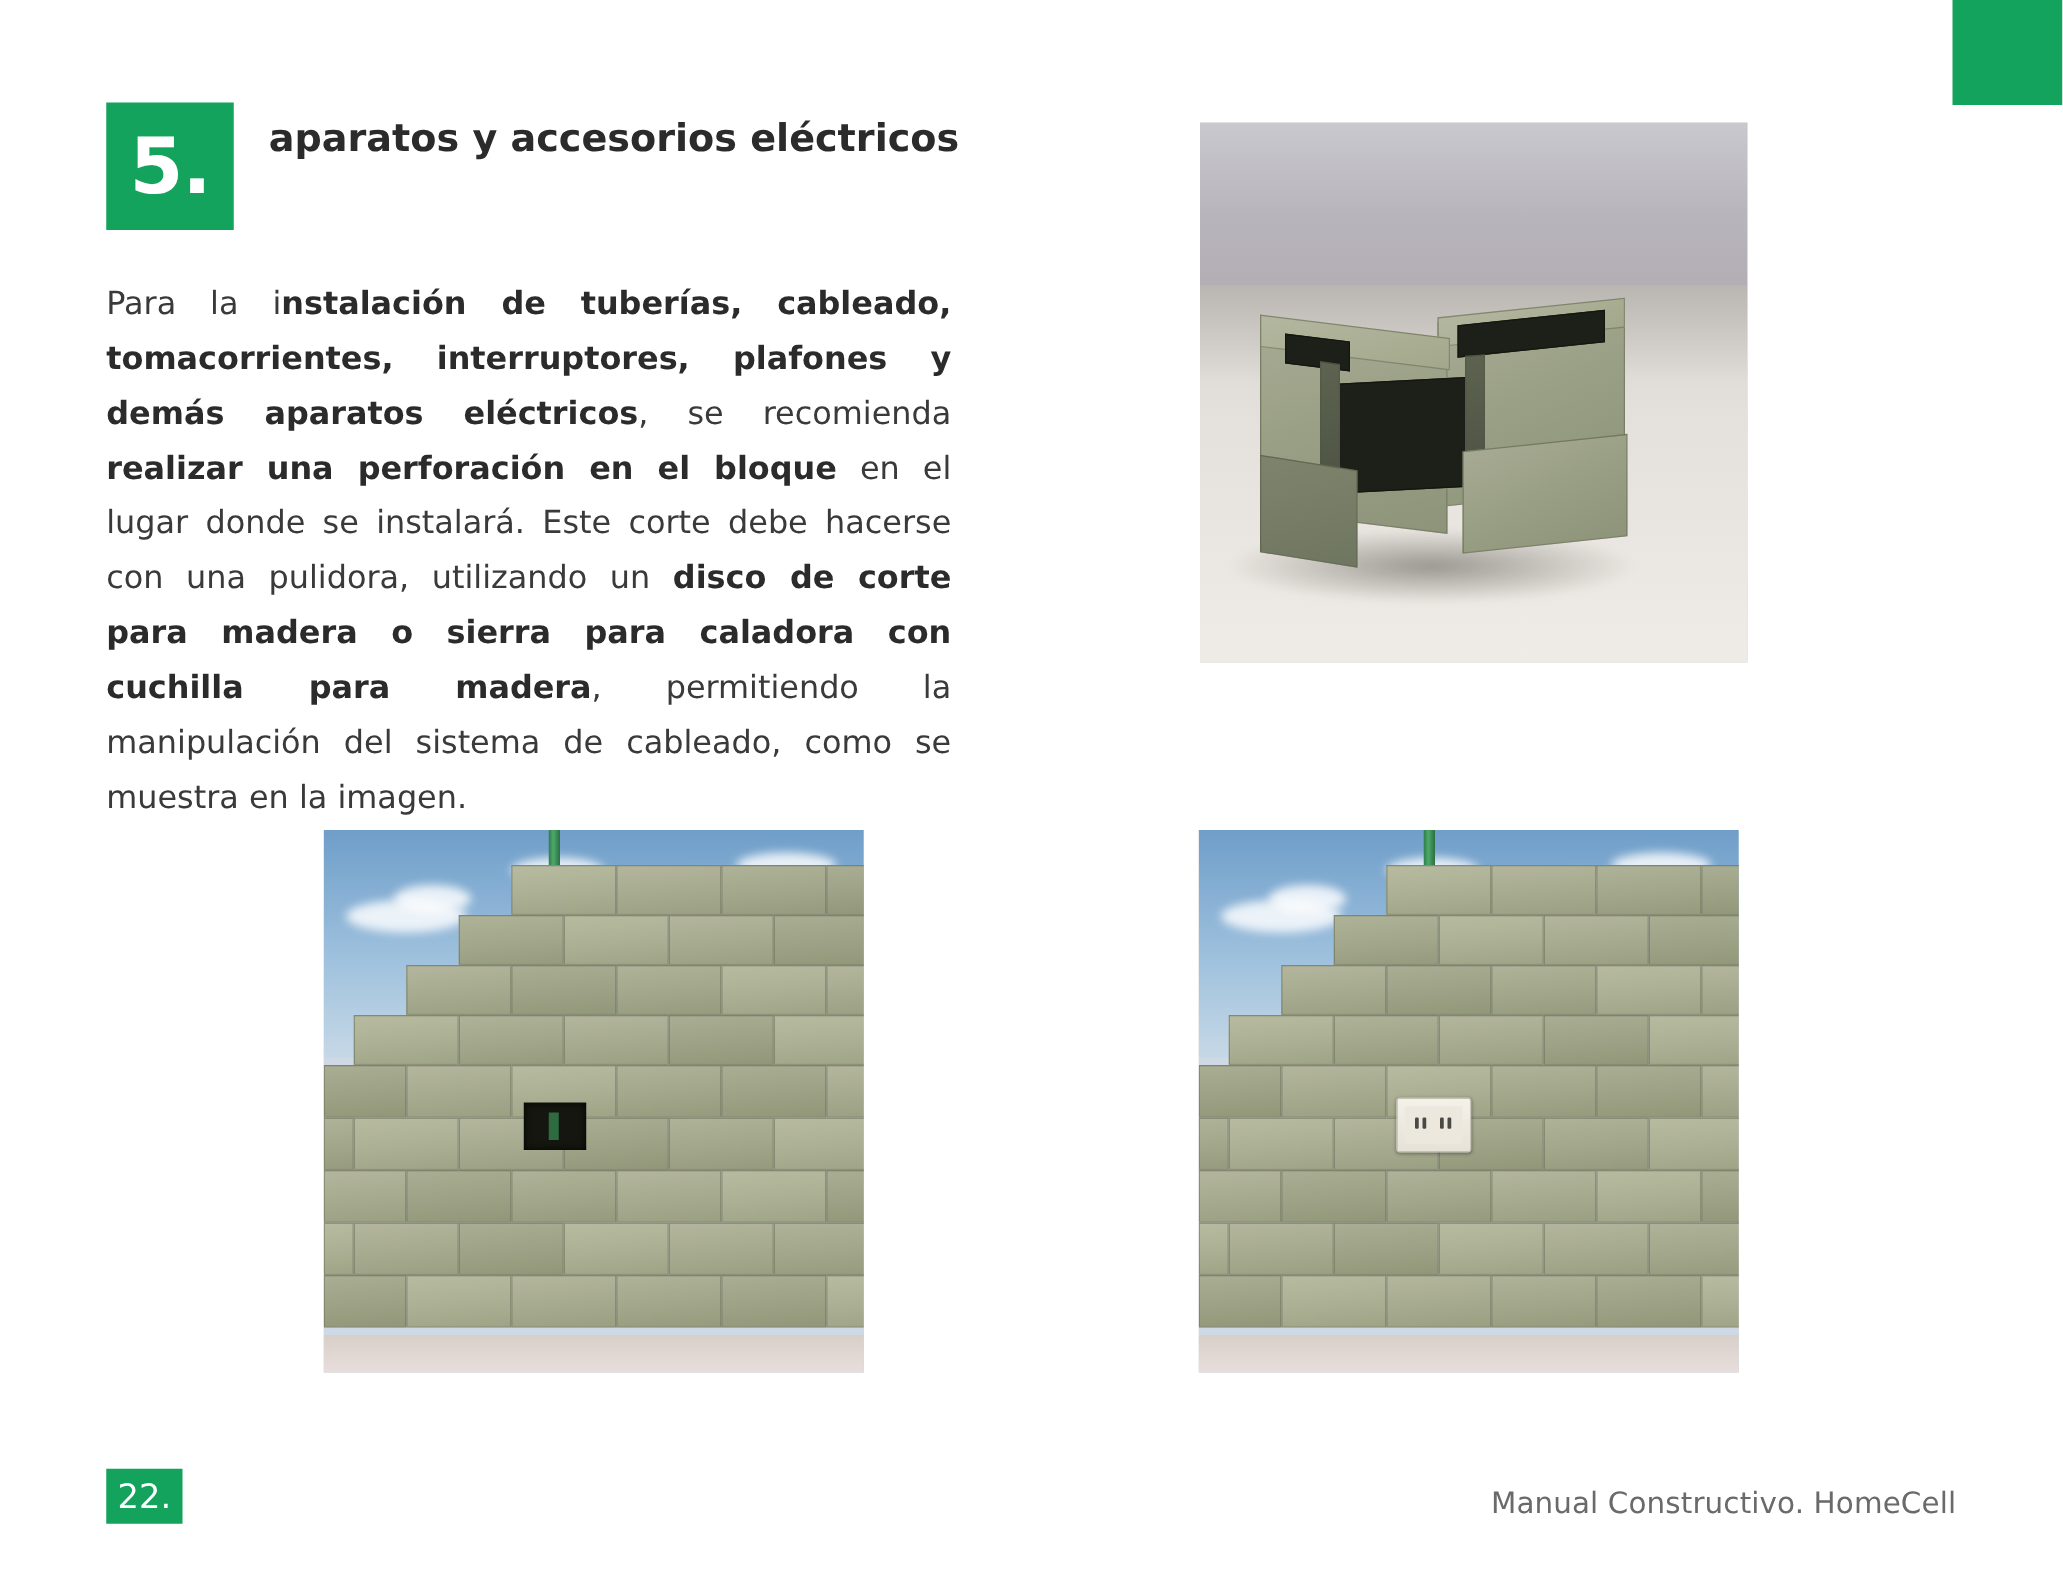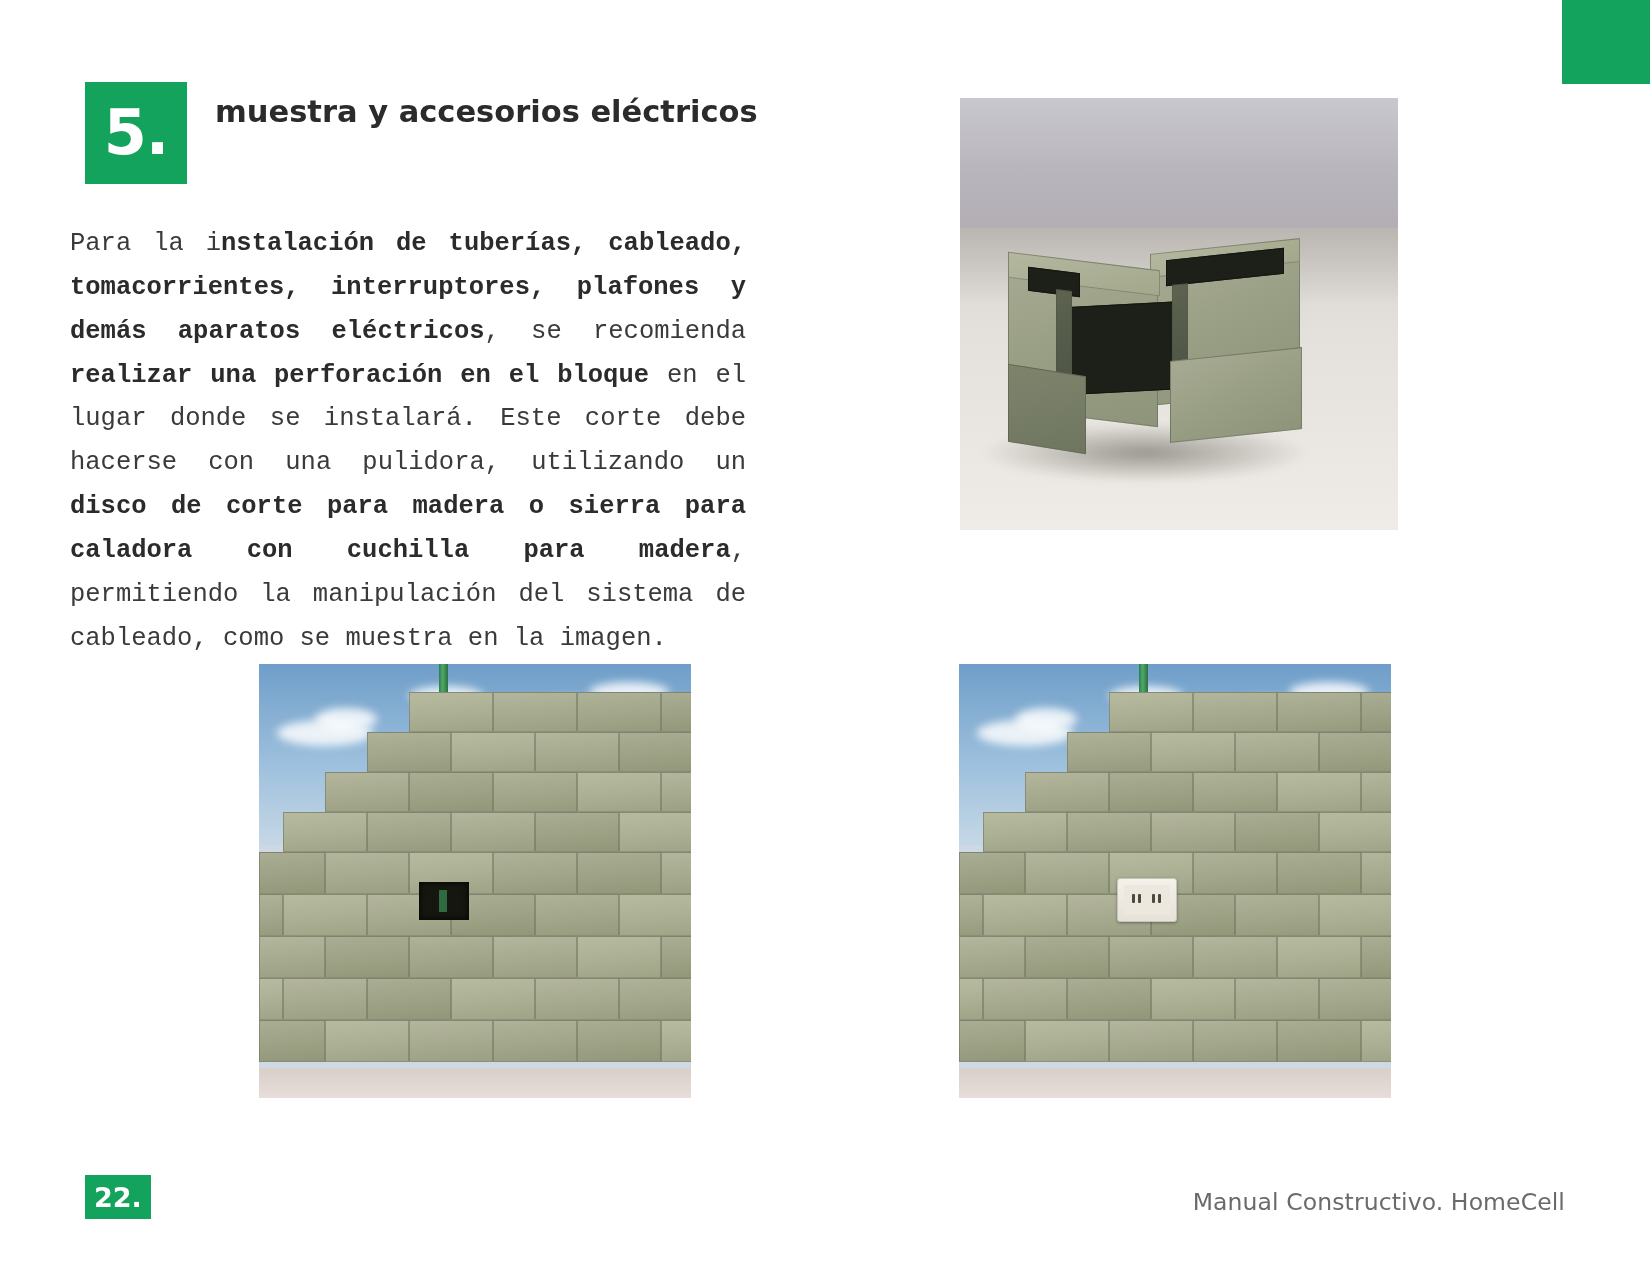--- a/index.html
+++ b/index.html
@@ -63,24 +63,23 @@
     line-height: 1.42;
     color: #2b2b2b;
     padding-top: 8px;
     max-width: 620px;
   }
   .heading-text .ln { display: block; white-space: nowrap; }
 
   
   .body-col {
     position: absolute;
-    left: 70px;
+    left: 85px;
     top: 222px;
     width: 676px;
-    font-family: Liberation Mono, monospace;
   }
   .body-par {
     margin: 0;
     font-size: 25.5px;
     line-height: 1.72;
     text-align: justify;
     text-justify: inter-word;
     color: #3a3a3a;
     font-weight: 400;
   }
@@ -195,21 +194,21 @@
   
   .page-badge {
     position: absolute;
     left: 85px;
     top: 1175px;
     min-width: 58px;
     height: 44px;
     background: #14a35c;
     color: #ffffff;
     font-size: 27px;
-    font-weight: 700;
+    font-weight: 400;
     display: flex;
     align-items: center;
     justify-content: center;
     padding: 0 9px;
     box-sizing: border-box;
     line-height: 1;
   }
   .footer-note {
     position: absolute;
     right: 85px;
@@ -223,21 +222,21 @@
 </head>
 <body>
 
 <div class="page">
 
   <div class="corner-block"></div>
 
   <div class="heading-row">
     <div class="step-badge">5.</div>
     <div class="heading-text">
-      <span class="ln">muestra y accesorios eléctricos</span>
+      <span class="ln">aparatos y accesorios eléctricos</span>
     </div>
   </div>
 
   <div class="body-col">
     <p class="body-par"><span>Para la i</span><b>nstalación de tuberías, cableado, tomacorrientes, interruptores, plafones y demás aparatos eléctricos</b><span>, se recomienda </span><b>realizar una perforación en el bloque</b><span> en el lugar donde se instalará. Este corte debe hacerse con una pulidora, utilizando un </span><b>disco de corte para madera o sierra para caladora con cuchilla para madera</b><span>, permitiendo la manipulación del sistema de cableado, como se muestra en la imagen.</span></p>
   </div>
 
   <figure class="figure" id="fig-block-cut">
     <div class="frame">
       <div class="scene-studio">

